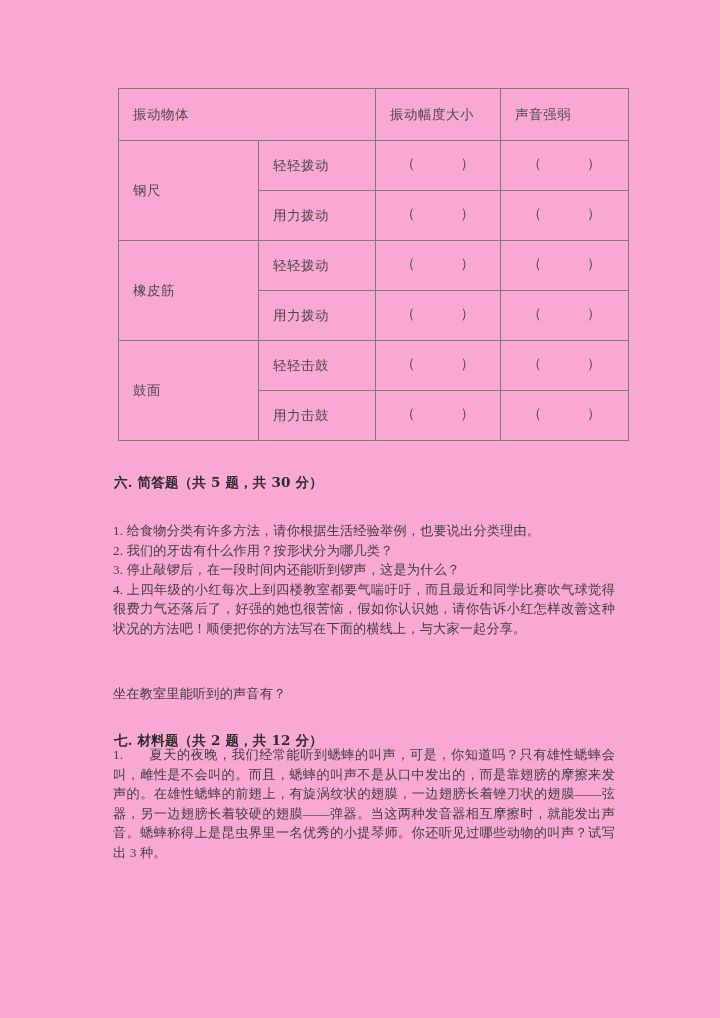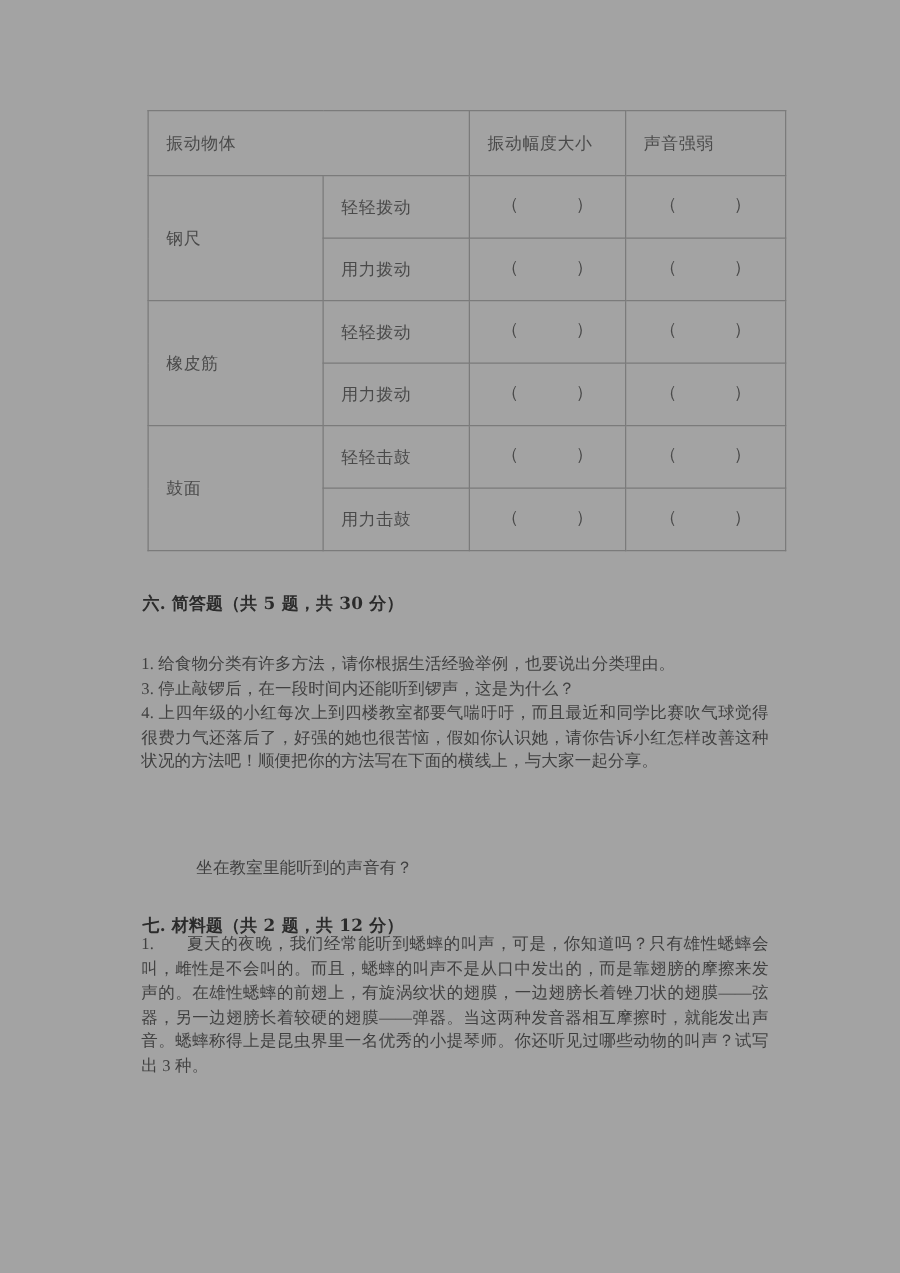--- a/index.html
+++ b/index.html
@@ -13,21 +13,21 @@
     font-family: "Liberation Serif", "DejaVu Serif", serif;
     color: #3a3a3a;
     position: relative;
     overflow: hidden;
   }
 
   .page {
     position: relative;
     width: 720px;
     height: 1018px;
-    background: #a3a3a3;
+    background: #f9a8d4;
   }
 
   
   .vib-table-wrap {
     position: absolute;
     left: 118px;
     top: 88px;
     width: 510px;
   }
   table.vib-table {
@@ -107,21 +107,20 @@
 
   .answer-prompt {
     position: absolute;
     left: 113px;
     top: 684px;
     font-size: 13.2px;
     line-height: 19.6px;
     color: #404040;
     font-family: "Liberation Serif", "DejaVu Serif", serif;
     letter-spacing: 0.15px;
-    margin-left: 44px;
   }
 
   .material-block {
     position: absolute;
     left: 113px;
     top: 745px;
     width: 502px;
     font-size: 13.2px;
     line-height: 19.6px;
     color: #404040;
@@ -211,20 +210,21 @@
           </td>
         </tr>
       </tbody>
     </table>
   </div>
 
   <div class="section-head" id="head-six">六. 简答题（共 5 题，共 30 分）</div>
 
   <div class="qlist" id="qlist-six">
     <div class="qline">1. 给食物分类有许多方法，请你根据生活经验举例，也要说出分类理由。</div>
+    <div class="qline">2. 我们的牙齿有什么作用？按形状分为哪几类？</div>
     <div class="qline">3. 停止敲锣后，在一段时间内还能听到锣声，这是为什么？</div>
     <div class="qline">4. 上四年级的小红每次上到四楼教室都要气喘吁吁，而且最近和同学比赛吹气球觉得很费力气还落后了，好强的她也很苦恼，假如你认识她，请你告诉小红怎样改善这种状况的方法吧！顺便把你的方法写在下面的横线上，与大家一起分享。</div>
   </div>
 
   <div class="answer-prompt">坐在教室里能听到的声音有？</div>
 
   <div class="section-head" id="head-seven">七. 材料题（共 2 题，共 12 分）</div>
 
   <div class="material-block">
     <span class="num">1.</span><span>夏天的夜晚，我们经常能听到蟋蟀的叫声，可是，你知道吗？只有雄性蟋蟀会叫，雌性是不会叫的。而且，蟋蟀的叫声不是从口中发出的，而是靠翅膀的摩擦来发声的。在雄性蟋蟀的前翅上，有旋涡纹状的翅膜，一边翅膀长着锉刀状的翅膜——弦器，另一边翅膀长着较硬的翅膜——弹器。当这两种发音器相互摩擦时，就能发出声音。蟋蟀称得上是昆虫界里一名优秀的小提琴师。你还听见过哪些动物的叫声？试写出 3 种。</span>

